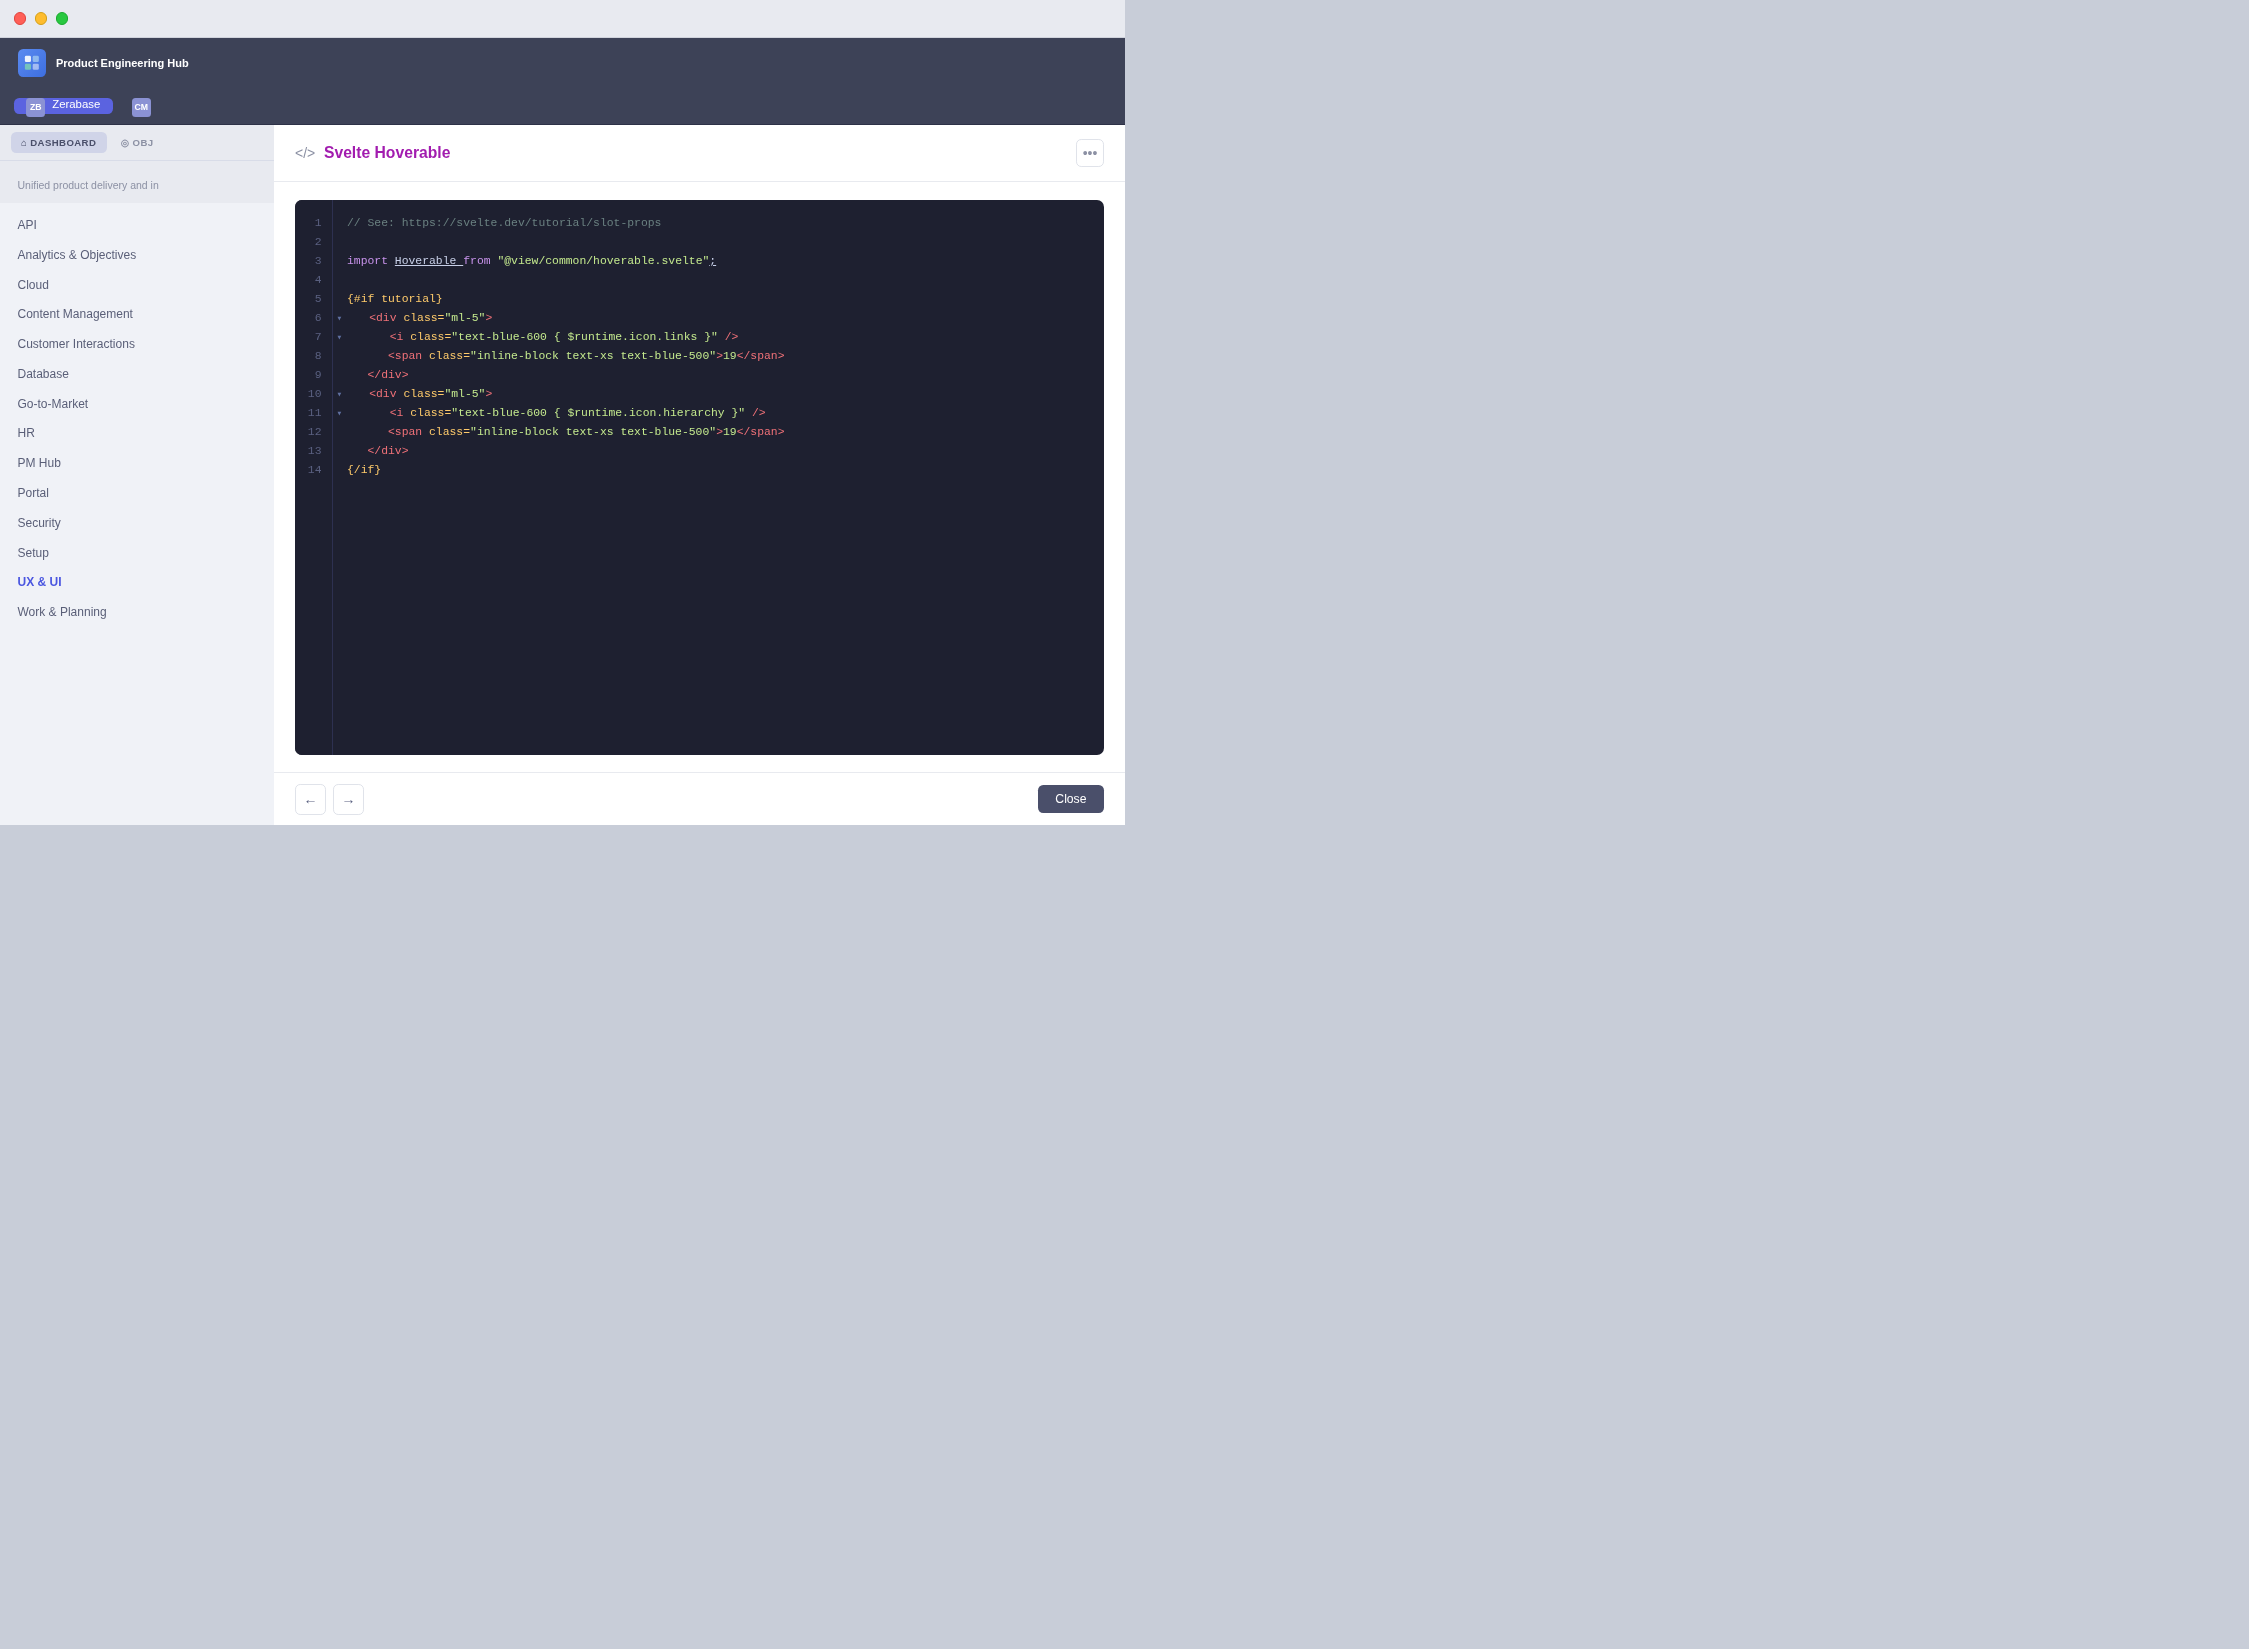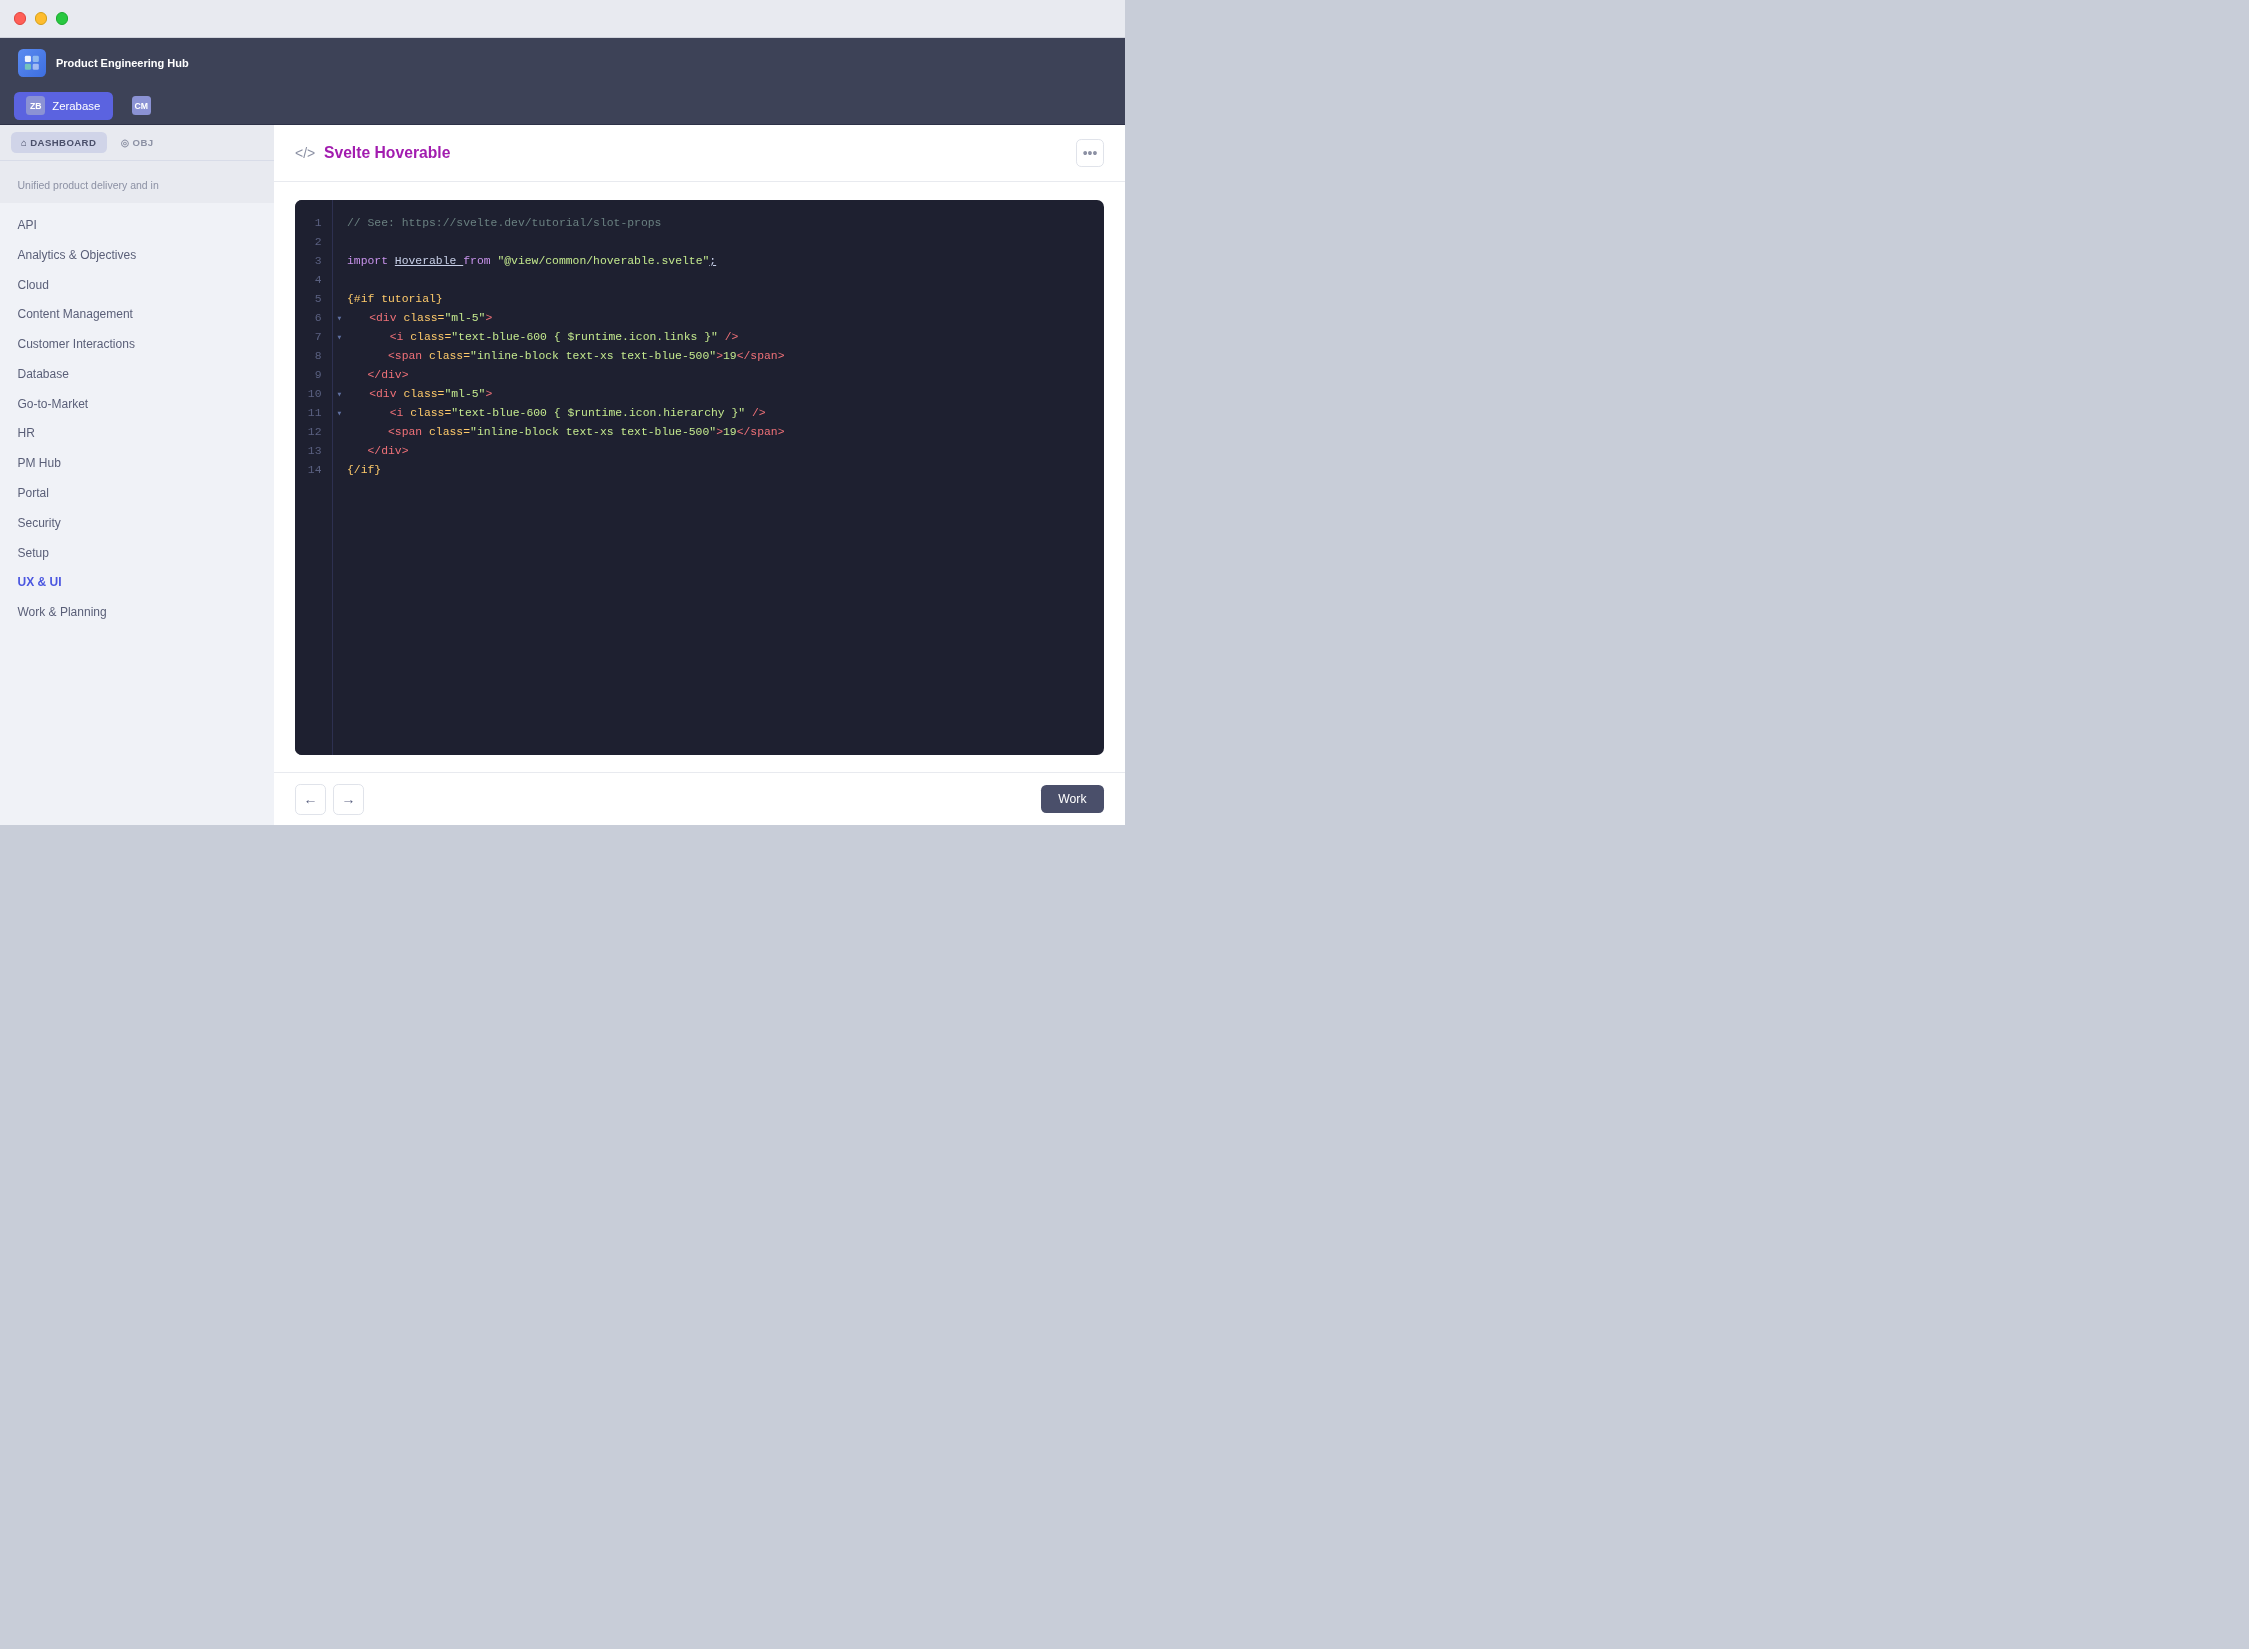--- a/index.html
+++ b/index.html
@@ -69,25 +69,25 @@
     .user-tabs {
       background: #3d4257;
       height: 38px;
       display: flex;
       align-items: center;
       padding: 0 14px;
       gap: 7px;
       border-bottom: 1.7px solid #2d3147;
     }
     .user-tab {
-      height: 28px;
+      height: 16px;
       padding: 0 12.2px;
       border-radius: 5.2px;
       display: flex;
-      align-items: center;
+      align-items: flex-start;
       gap: 7px;
       cursor: pointer;
       font-size: 11.4px;
       color: #c8ccda;
     }
     .user-tab.active {
       background: #5b63e0;
       color: white;
     }
     .user-tab-avatar {
@@ -602,21 +602,21 @@
               </div>
 
             </div>
           </div>
 
           <div class="modal-footer">
             <div class="footer-nav-btns">
               <button class="footer-nav-btn">←</button>
               <button class="footer-nav-btn">→</button>
             </div>
-            <button class="close-btn">Work</button>
+            <button class="close-btn">Close</button>
           </div>
 
         </div>
       </div>
 
     </div>
   </div>
 </div>
 
 

